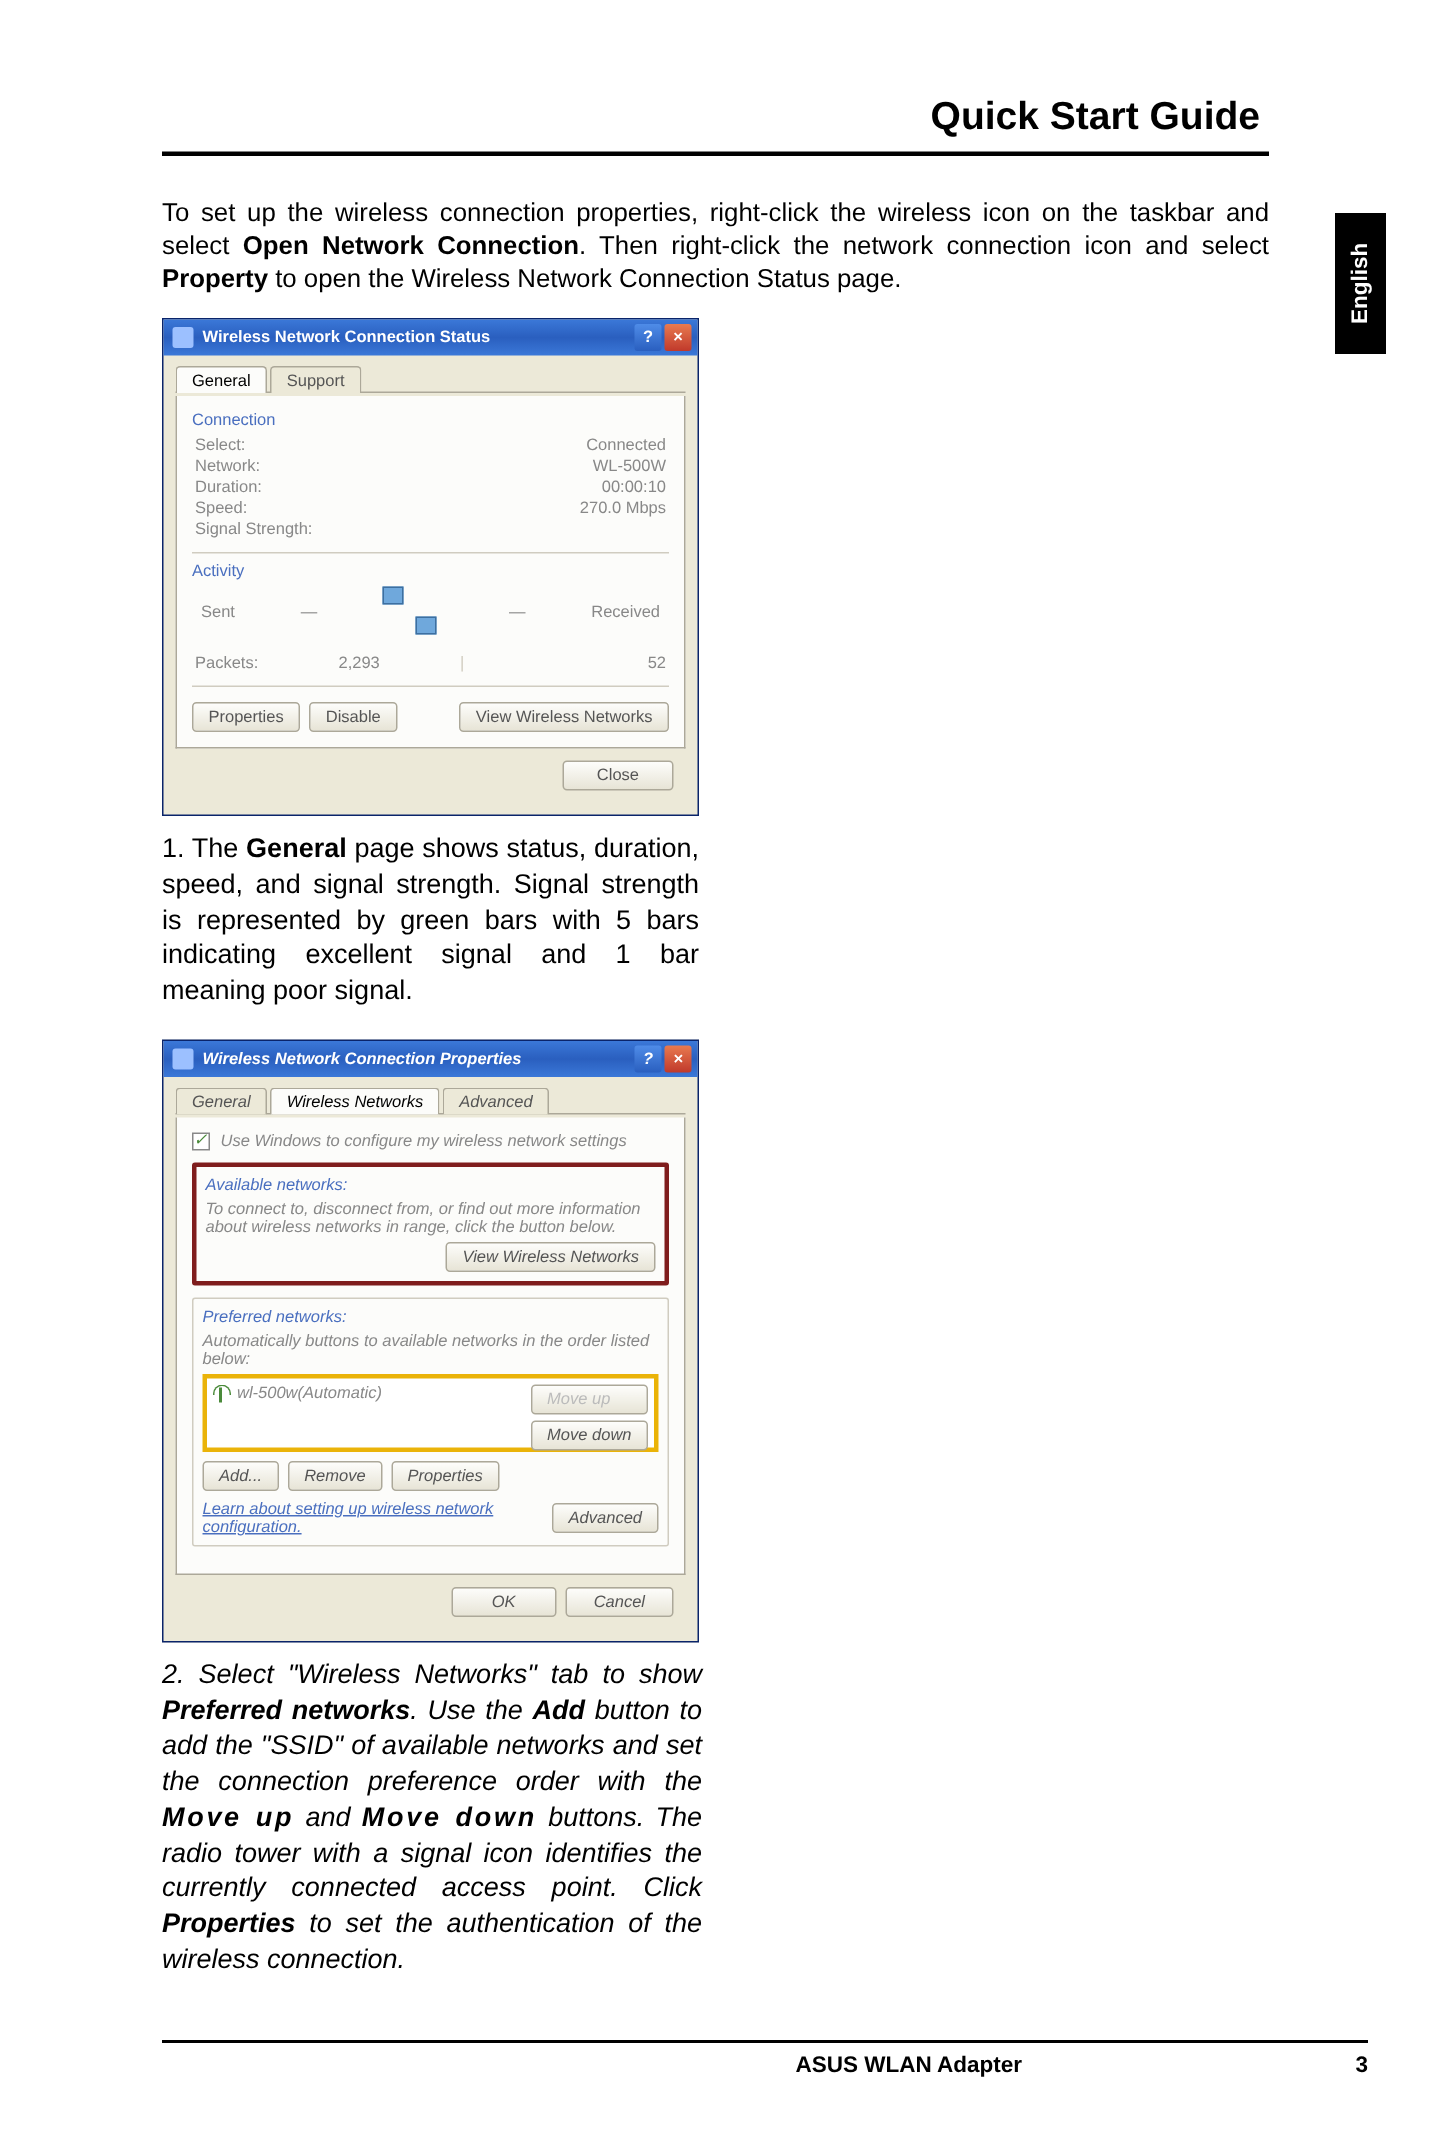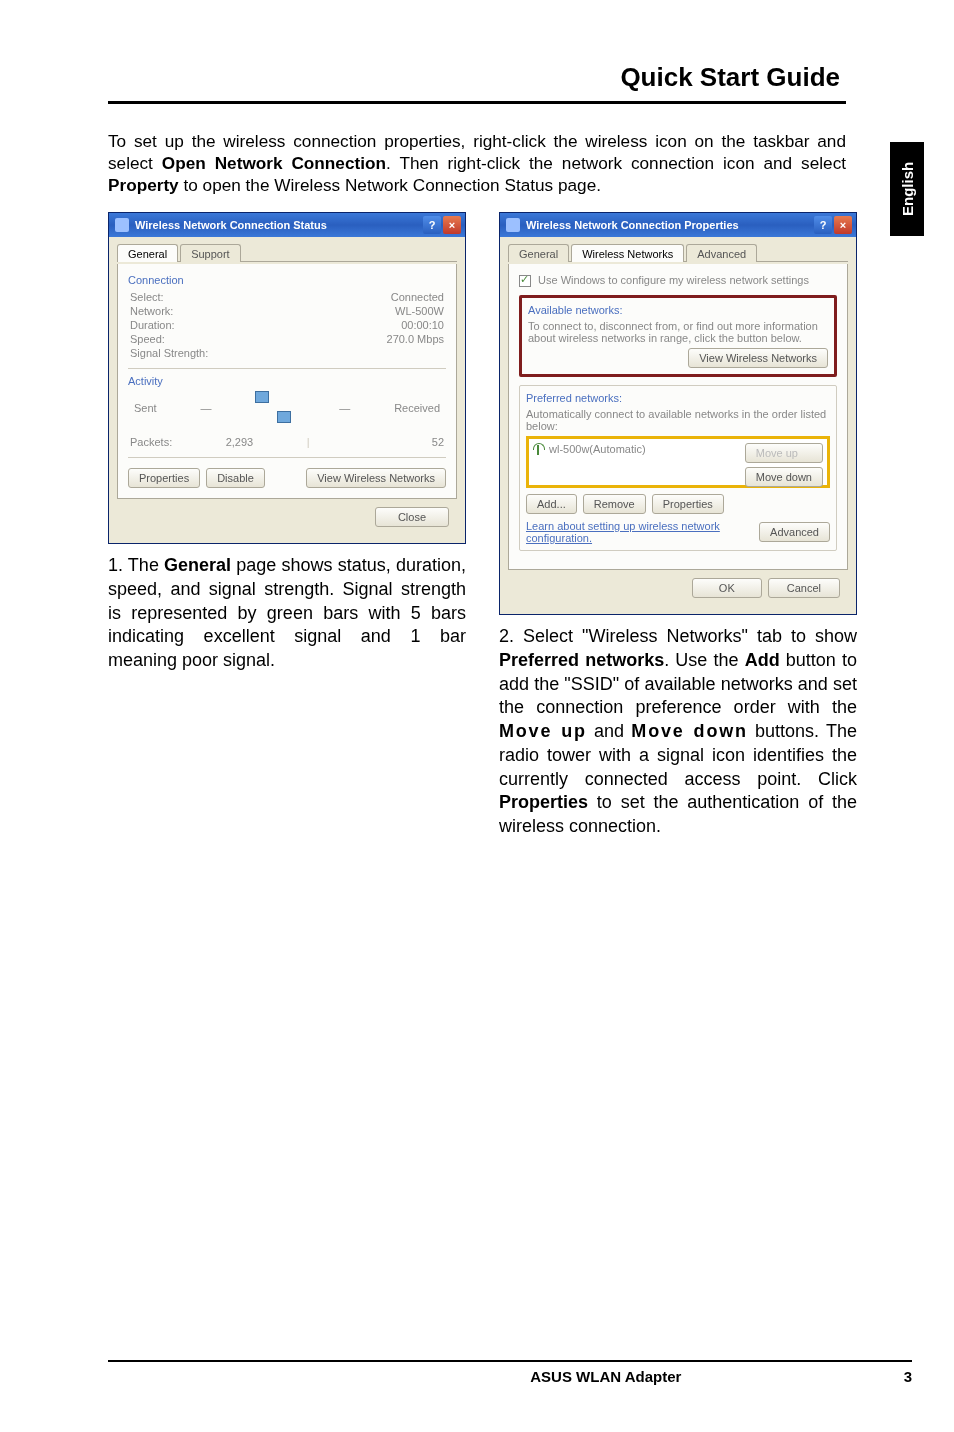--- a/index.html
+++ b/index.html
@@ -46,25 +46,26 @@
     font-size: 15px;
     font-weight: bold;
     display: flex;
     align-items: center;
     justify-content: center;
     writing-mode: vertical-rl;
     transform: rotate(180deg);
   }
   .columns {
     display: flex;
-    gap: 33px;
+    gap: 20px;
     margin-top: 6px;
+    flex-direction: column;
   }
   .col { width: 358px; }
-  .col.right { width: 360px; }
+  .col.right { width: 360px; font-style: italic; }
 
   
   .win {
     width: 358px;
     border: 1px solid #0a246a;
     background: #ece9d8;
     font-family: "Tahoma", Arial, sans-serif;
     font-size: 11px;
     margin-bottom: 10px;
     filter: blur(0.25px);
@@ -315,21 +316,21 @@
             </div>
             <div class="group" style="border:3px solid #7f1d1d;padding:6px;border-radius:2px">
               <div class="group-title">Available networks:</div>
               <div style="color:#888;font-size:11px;margin-bottom:4px">To connect to, disconnect from, or find out more information about wireless networks in range, click the button below.</div>
               <div style="text-align:right">
                 <div class="xpbtn" style="display:inline-block">View Wireless Networks</div>
               </div>
             </div>
             <div class="group" style="border:1px solid #d0ccc0;padding:6px;border-radius:2px;margin-top:6px">
               <div class="group-title">Preferred networks:</div>
-              <div style="color:#888;font-size:11px;margin-bottom:4px">Automatically connect to available networks in the order listed below:</div>
+              <div style="color:#888;font-size:11px;margin-bottom:4px">Automatically buttons to available networks in the order listed below:</div>
               <div class="listbox">
                 <div class="item">
                   <span class="ant-icon"></span>
                   <span>wl-500w(Automatic)</span>
                 </div>
                 <div class="list-side-btns">
                   <div class="xpbtn" style="color:#bbb">Move up</div>
                   <div class="xpbtn">Move down</div>
                 </div>
               </div>

